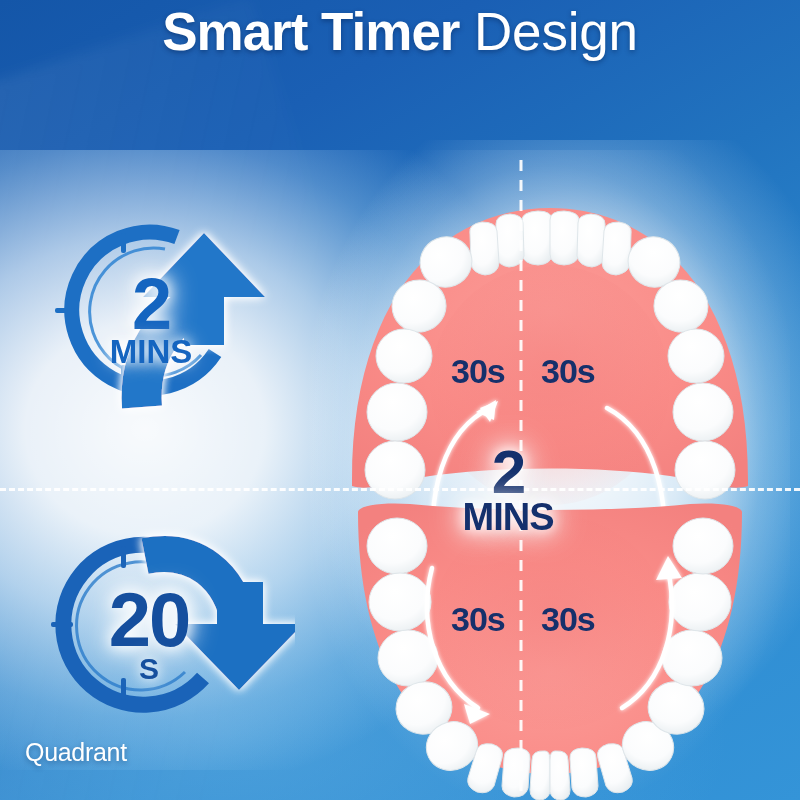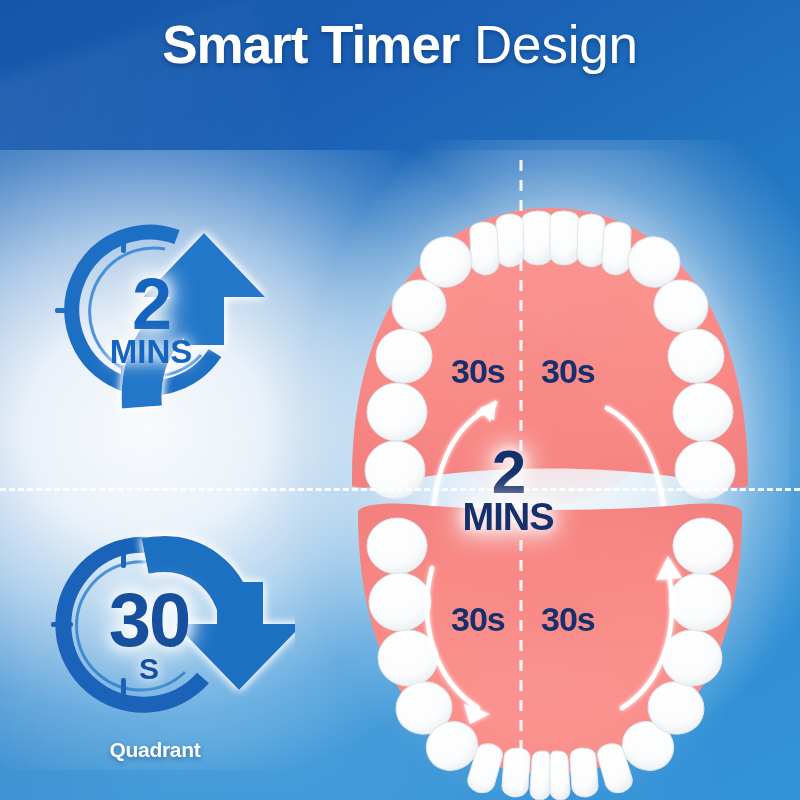--- a/index.html
+++ b/index.html
@@ -44,21 +44,21 @@
     background:radial-gradient(ellipse at 28% 70%,
        rgba(120,190,235,.40) 0%,
        rgba(120,190,235,0) 62%);
   }
   .bg-top-dark{
     position:absolute;left:0;top:0;width:800px;height:230px;
     background:linear-gradient(180deg,#14509f 0%,#19५fb0 1%,#1a5cad 48%,rgba(26,92,173,0) 100%);
   }
 
   
-  .header{position:absolute;left:0;top:13px;width:800px;text-align:center;}
+  .header{position:absolute;left:0;top:0;width:800px;text-align:center;}
   .title{
     margin:0;padding-top:4px;
     font-size:53px;line-height:1.04;color:#ffffff;font-weight:400;
     letter-spacing:-.2px;
     text-shadow:0 2px 5px rgba(0,30,80,.45);
   }
   .title b{font-weight:700;letter-spacing:-1px;}
   .subtitle{
     margin:6px 0 0;
     font-size:37px;color:#ffffff;font-weight:400;letter-spacing:-.3px;
@@ -82,22 +82,22 @@
   .small-lbl{
     font-weight:700;line-height:1;
     text-shadow:0 0 12px #fff,0 0 20px #fff;
   }
   .timer-a .big-num{font-size:72px;color:#1565c0;margin-left:-18px;}
   .timer-a .small-lbl{font-size:33px;color:#1565c0;margin-left:-18px;margin-top:-2px;}
   .timer-b .big-num{font-size:76px;color:#154f9e;margin-left:-22px;}
   .timer-b .small-lbl{font-size:30px;color:#154f9e;margin-left:-22px;margin-top:-1px;}
 
   .caption{
-    position:absolute;left:25px;top:738px;width:260px;text-align:center;
-    font-size:21px;font-weight:700;color:#ffffff;line-height:1.14;
+    position:absolute;left:25px;top:738px;width:260px;text-align:left;
+    font-size:25px;font-weight:400;color:#ffffff;line-height:1.14;
     letter-spacing:-.3px;
     text-shadow:0 2px 5px rgba(0,40,90,.40);
   }
 
   
   .mouth{position:absolute;left:300px;top:150px;width:500px;height:650px;}
   .mouth-halo{
     position:absolute;left:10px;top:0px;width:480px;height:640px;
     background:radial-gradient(ellipse at 50% 48%,
       rgba(255,255,255,.80) 0%,
@@ -221,21 +221,21 @@
       <path d="M 150 52 A 64 64 0 1 0 160 152" fill="none" stroke="#2a7ccb" stroke-width="3" opacity=".8"></path>
       <rect x="96" y="26" width="5" height="22" rx="2" fill="#1a63b8"></rect>
       <rect x="26" y="102" width="22" height="5" rx="2" fill="#1a63b8"></rect>
       <rect x="96" y="158" width="5" height="22" rx="2" fill="#1a63b8"></rect>
       <g filter="url(#gw2)">
         <path d="M 120 36 C 170 26, 206 56, 214 104" fill="none" stroke="#1f6fc2" stroke-width="36" stroke-linecap="butt"></path>
         <polygon points="214,170 150,104 192,104 192,62 238,62 238,104 278,104" fill="#1f6fc2"></polygon>
       </g>
     </svg>
     <div class="face">
-      <span class="big-num">30</span>
+      <span class="big-num">20</span>
       <span class="small-lbl">S</span>
     </div>
   </div>
 
   <div class="caption">
     <div>Quadrant</div>
   </div>
 
   <div class="mouth">
     <div class="mouth-halo"></div>

